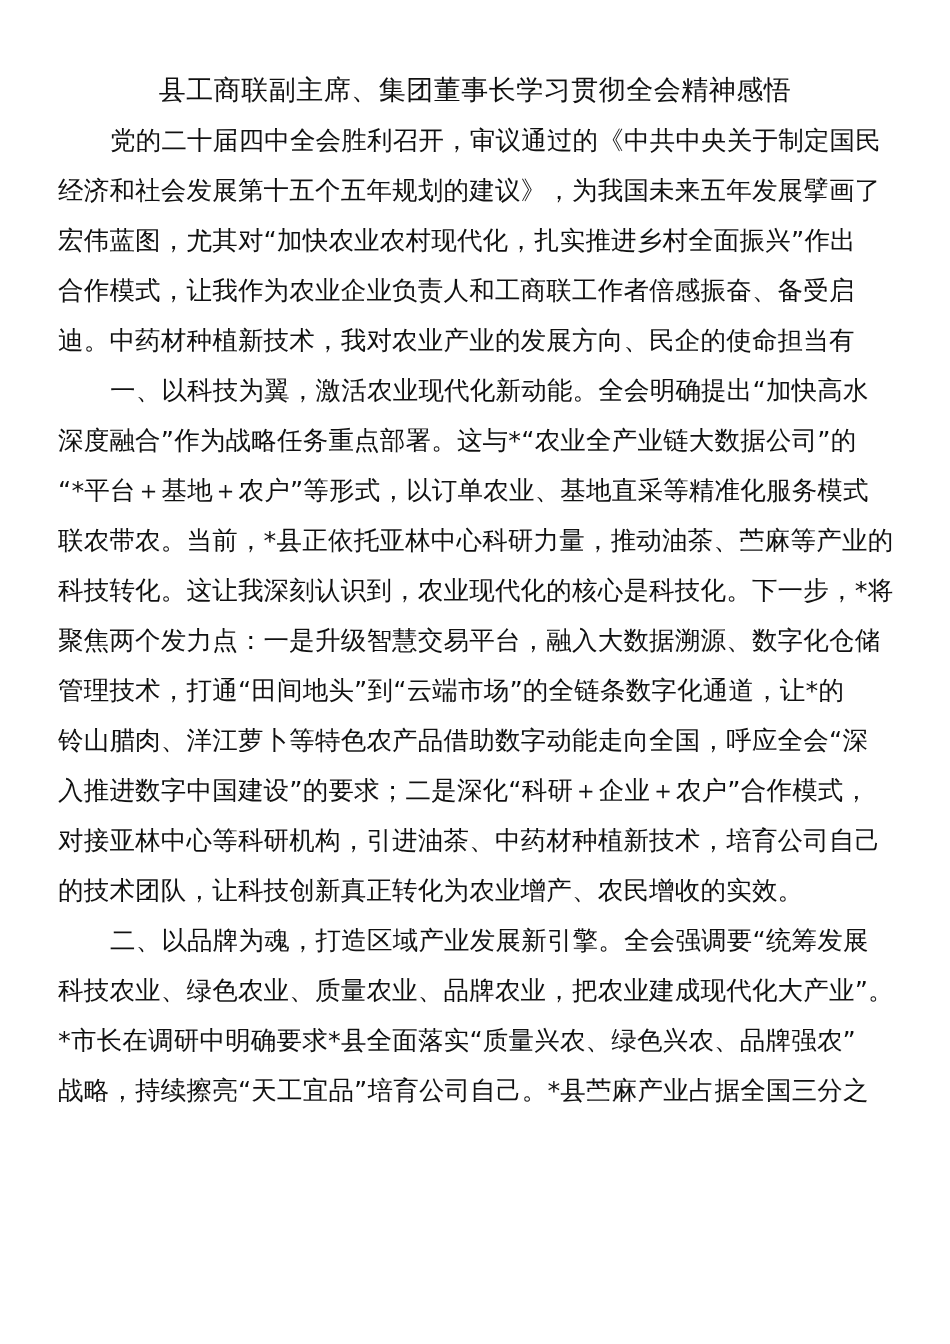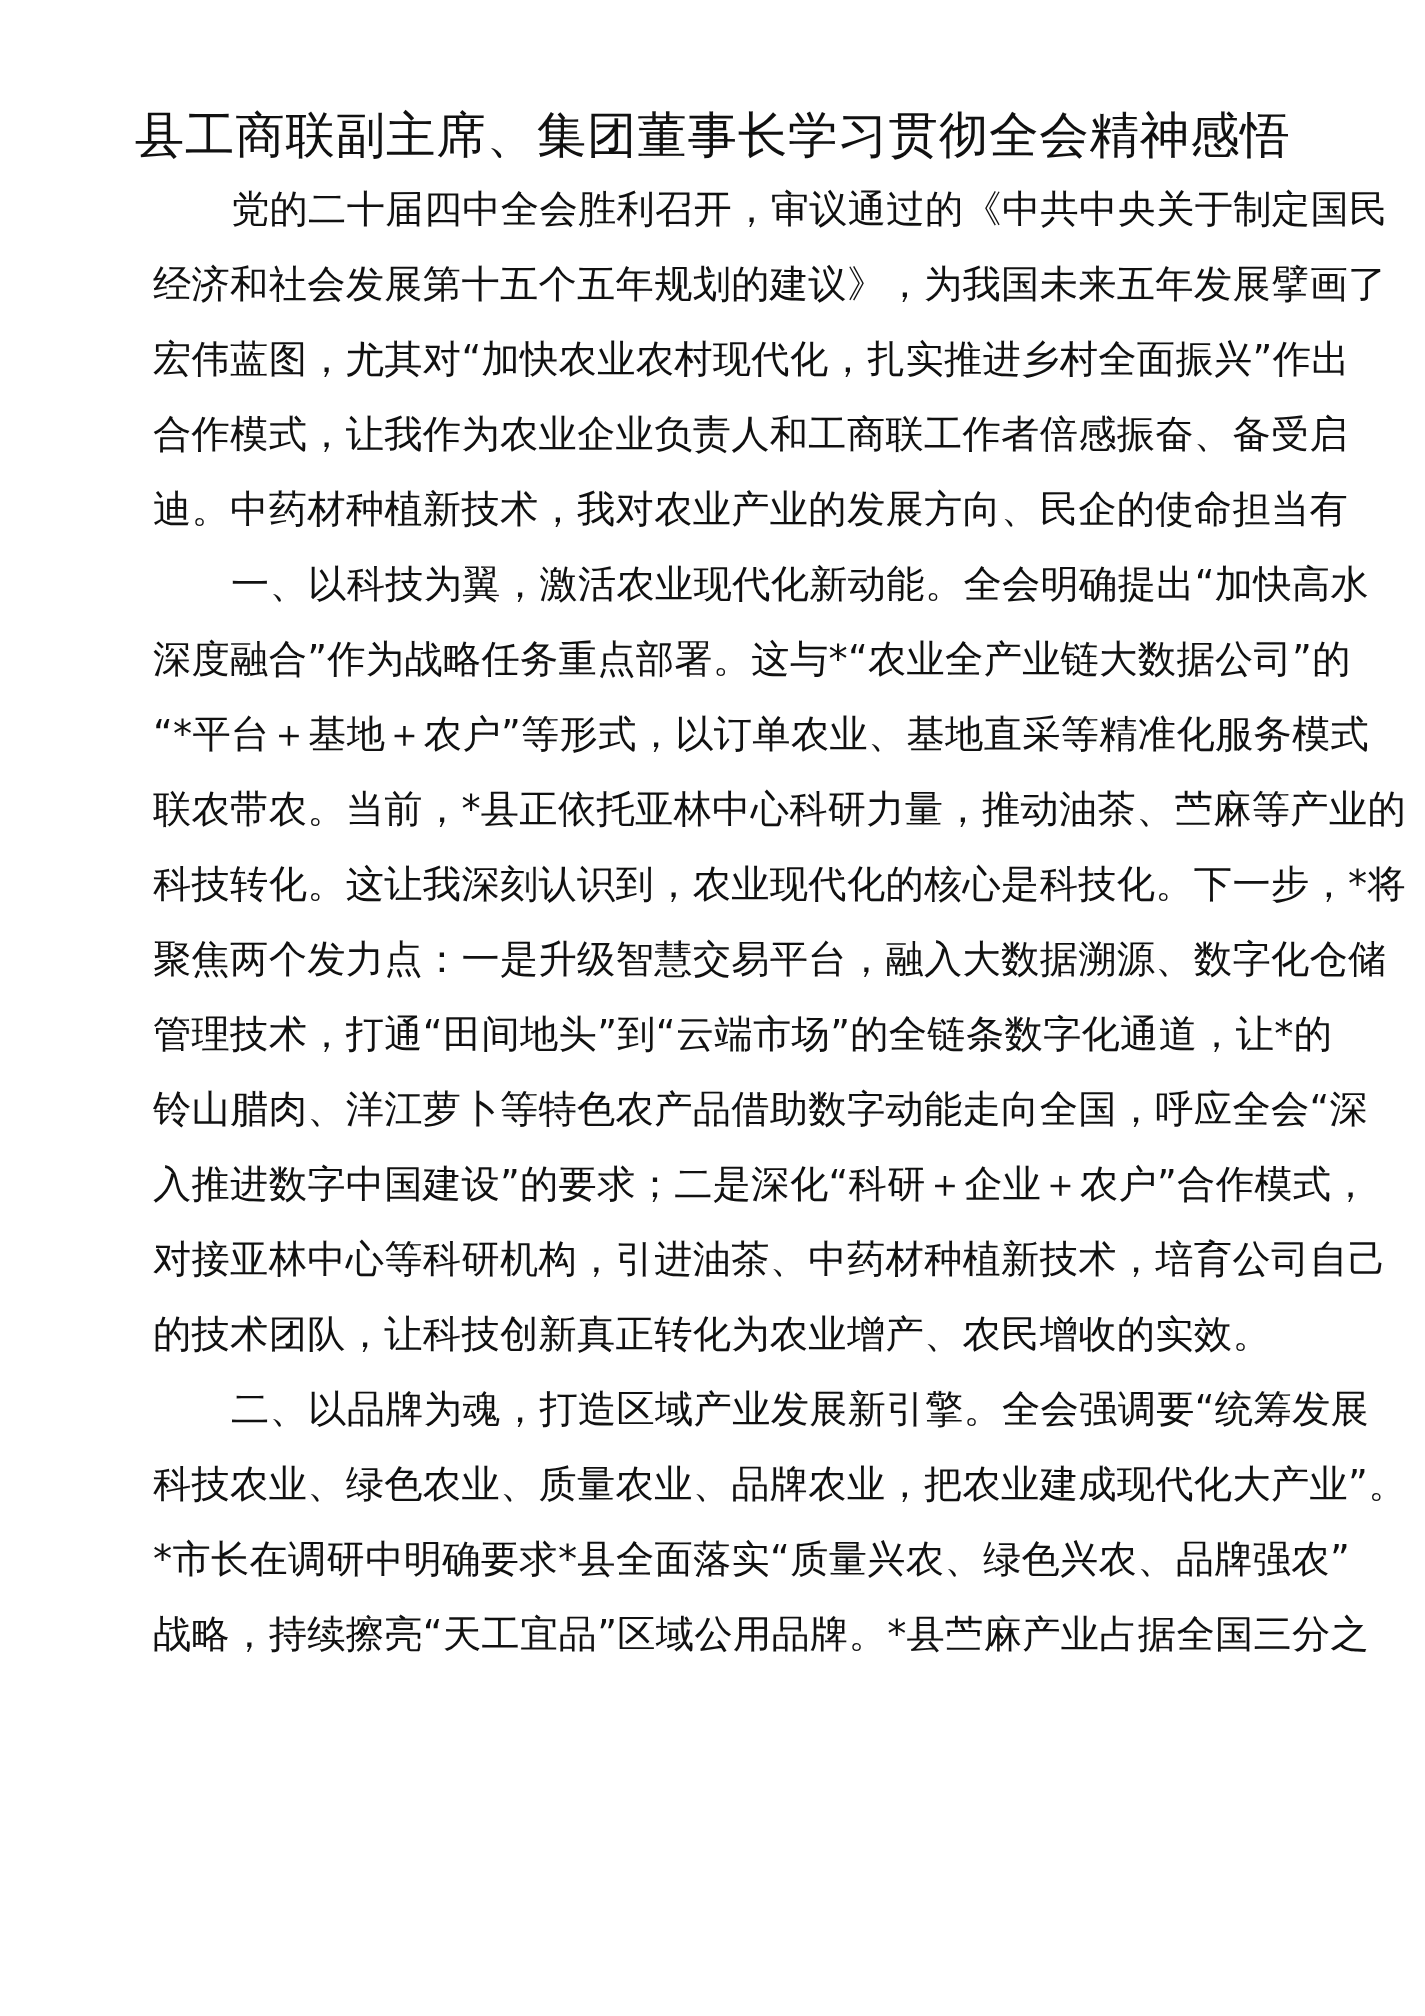--- a/index.html
+++ b/index.html
@@ -22,41 +22,40 @@
     width: 950px;
     height: 1344px;
     background: #ffffff;
   }
   .title {
     position: absolute;
     left: 0;
     top: 68px;
     width: 950px;
     text-align: center;
-    font-size: 33px;
+    font-size: 27px;
     line-height: 44px;
     letter-spacing: 0.5px;
     white-space: nowrap;
     color: #111111;
   }
   .body-text {
     position: absolute;
     left: 58px;
     top: 115px;
     width: 840px;
   }
   .line {
     display: block;
     height: 50px;
     line-height: 50px;
     font-size: 25.5px;
     white-space: nowrap;
     color: #111111;
     letter-spacing: 0.2px;
-    margin-left: 44px;
   }
   .line.indent {
     padding-left: 52px;
   }
 </style>
 </head>
 <body>
 
 <div class="page">
   <div class="title">县工商联副主席、集团董事长学习贯彻全会精神感悟</div>
@@ -81,16 +80,16 @@
       <span class="line">铃山腊肉、洋江萝卜等特色农产品借助数字动能走向全国，呼应全会“深</span>
       <span class="line">入推进数字中国建设”的要求；二是深化“科研＋企业＋农户”合作模式，</span>
       <span class="line">对接亚林中心等科研机构，引进油茶、中药材种植新技术，培育公司自己</span>
       <span class="line">的技术团队，让科技创新真正转化为农业增产、农民增收的实效。</span>
     </div>
 
     <div>
       <span class="line indent">二、以品牌为魂，打造区域产业发展新引擎。全会强调要“统筹发展</span>
       <span class="line">科技农业、绿色农业、质量农业、品牌农业，把农业建成现代化大产业”。</span>
       <span class="line">*市长在调研中明确要求*县全面落实“质量兴农、绿色兴农、品牌强农”</span>
-      <span class="line">战略，持续擦亮“天工宜品”区域公用品牌。*县苎麻产业占据全国三分之</span>
+      <span class="line">战略，持续擦亮“天工宜品”培育公司自己。*县苎麻产业占据全国三分之</span>
     </div>
   </div>
 </div>
 
 </body></html>

